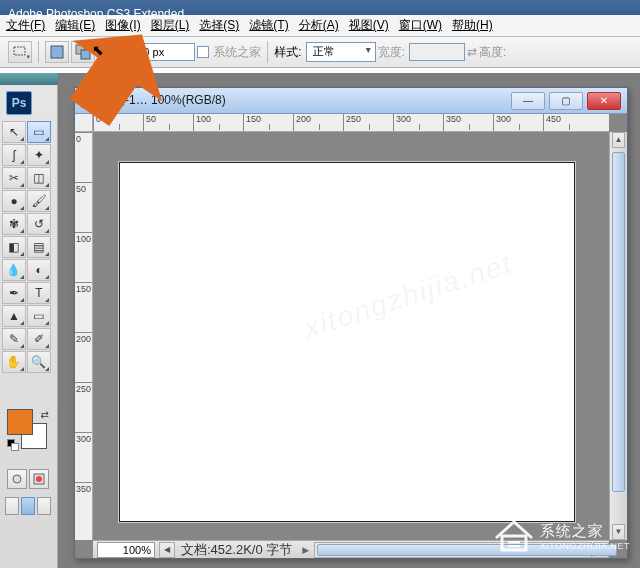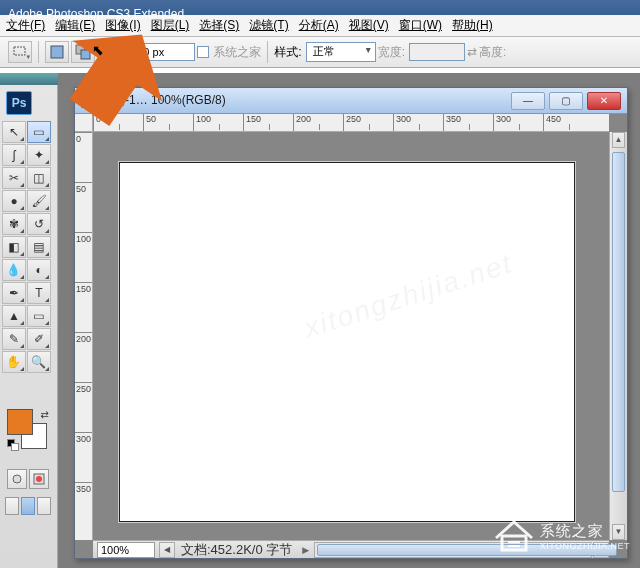--- a/index.html
+++ b/index.html
@@ -45,21 +45,21 @@
   .ruler-h span::after { content:""; position:absolute; left:25px; top:10px; width:1px; height:6px; background:#888; }
   .ruler-v { position: absolute; top: 44px; left: 0; bottom: 18px; width: 18px; background: #efefef; border-right: 1px solid #aaa; font-size: 9px; color: #444; display: flex; flex-direction: column; }
   .ruler-v span { height: 50px; border-top: 1px solid #888; padding-top: 1px; padding-left: 1px; }
   .ruler-corner { position:absolute; top:26px; left:0; width:18px; height:18px; background:#efefef; border-right:1px solid #aaa; border-bottom:1px solid #aaa; }
   .canvas-area { position: absolute; top: 44px; left: 18px; right: 18px; bottom: 18px; background: #868686; display:flex; align-items:flex-start; justify-content:flex-start; }
   .canvas { margin: 30px 0 0 26px; width: 456px; height: 360px; background: #fff; border: 1px solid #222; box-shadow: 0 0 0 1px #ccc; }
   .scroll-v { position:absolute; top:44px; right:0; bottom:18px; width:18px; background:linear-gradient(90deg,#e8e8e8,#d4d4d4); border-left:1px solid #aaa; }
   .scroll-v .thumb { position:absolute; left:2px; right:2px; top:20px; height:340px; background:linear-gradient(90deg,#d9e6f5,#b3cbe6); border:1px solid #8aa4c4; border-radius:2px; }
   .scroll-v .arr { position:absolute; left:2px; right:2px; height:16px; background:linear-gradient(#eee,#ddd); border:1px solid #aaa; font-size:8px; text-align:center; line-height:14px; color:#555;}
   .scroll-h { position:absolute; left:18px; right:18px; bottom:0; height:18px; background:linear-gradient(#e8e8e8,#d4d4d4); border-top:1px solid #aaa; display:flex; align-items:center; font-size:11px; }
-  .zoom-box { width:58px; height:16px; border:1px solid #999; background:#fff; margin:0 4px; padding:0 3px; font-size:11px; display:flex; align-items:center; }
+  .zoom-box { width:58px; height:16px; border:1px solid #999; background:#fff; margin:0 4px; padding:0 3px; font-size:11px; display:flex; align-items:center;justify-content:flex-end; }
   .scroll-h .arr-btn { width:16px; height:16px; border:1px solid #aaa; background:linear-gradient(#eee,#ddd); font-size:8px; text-align:center; line-height:14px; color:#555; }
   .scroll-h .track { flex:1; height:16px; border:1px solid #aaa; background:#e6e6e6; position:relative; margin:0 1px; }
   .scroll-h .thumb { position:absolute; top:1px; bottom:1px; left:2px; width:300px; background:linear-gradient(#d9e6f5,#b3cbe6); border:1px solid #8aa4c4; border-radius:2px; }
   .statusinfo { padding: 0 6px; color:#333; font-size:13px; white-space:nowrap; }
   .arrow-overlay { position:absolute; left:56px; top:26px; width:120px; height:100px; pointer-events:none; }
   .cursor { position:absolute; left:92px; top:42px; font-size:14px; color:#000; pointer-events:none; }
   .watermark { position:absolute; right:10px; bottom:14px; display:flex; align-items:center; gap:6px; color:#fff; opacity:0.92; }
   .watermark .house { width:40px; height:36px; }
   .watermark .txt { font-size:15px; font-weight:normal; letter-spacing:1px; }
   .watermark .sub { font-size:9px; letter-spacing:0.5px; display:block; opacity:0.9; }

